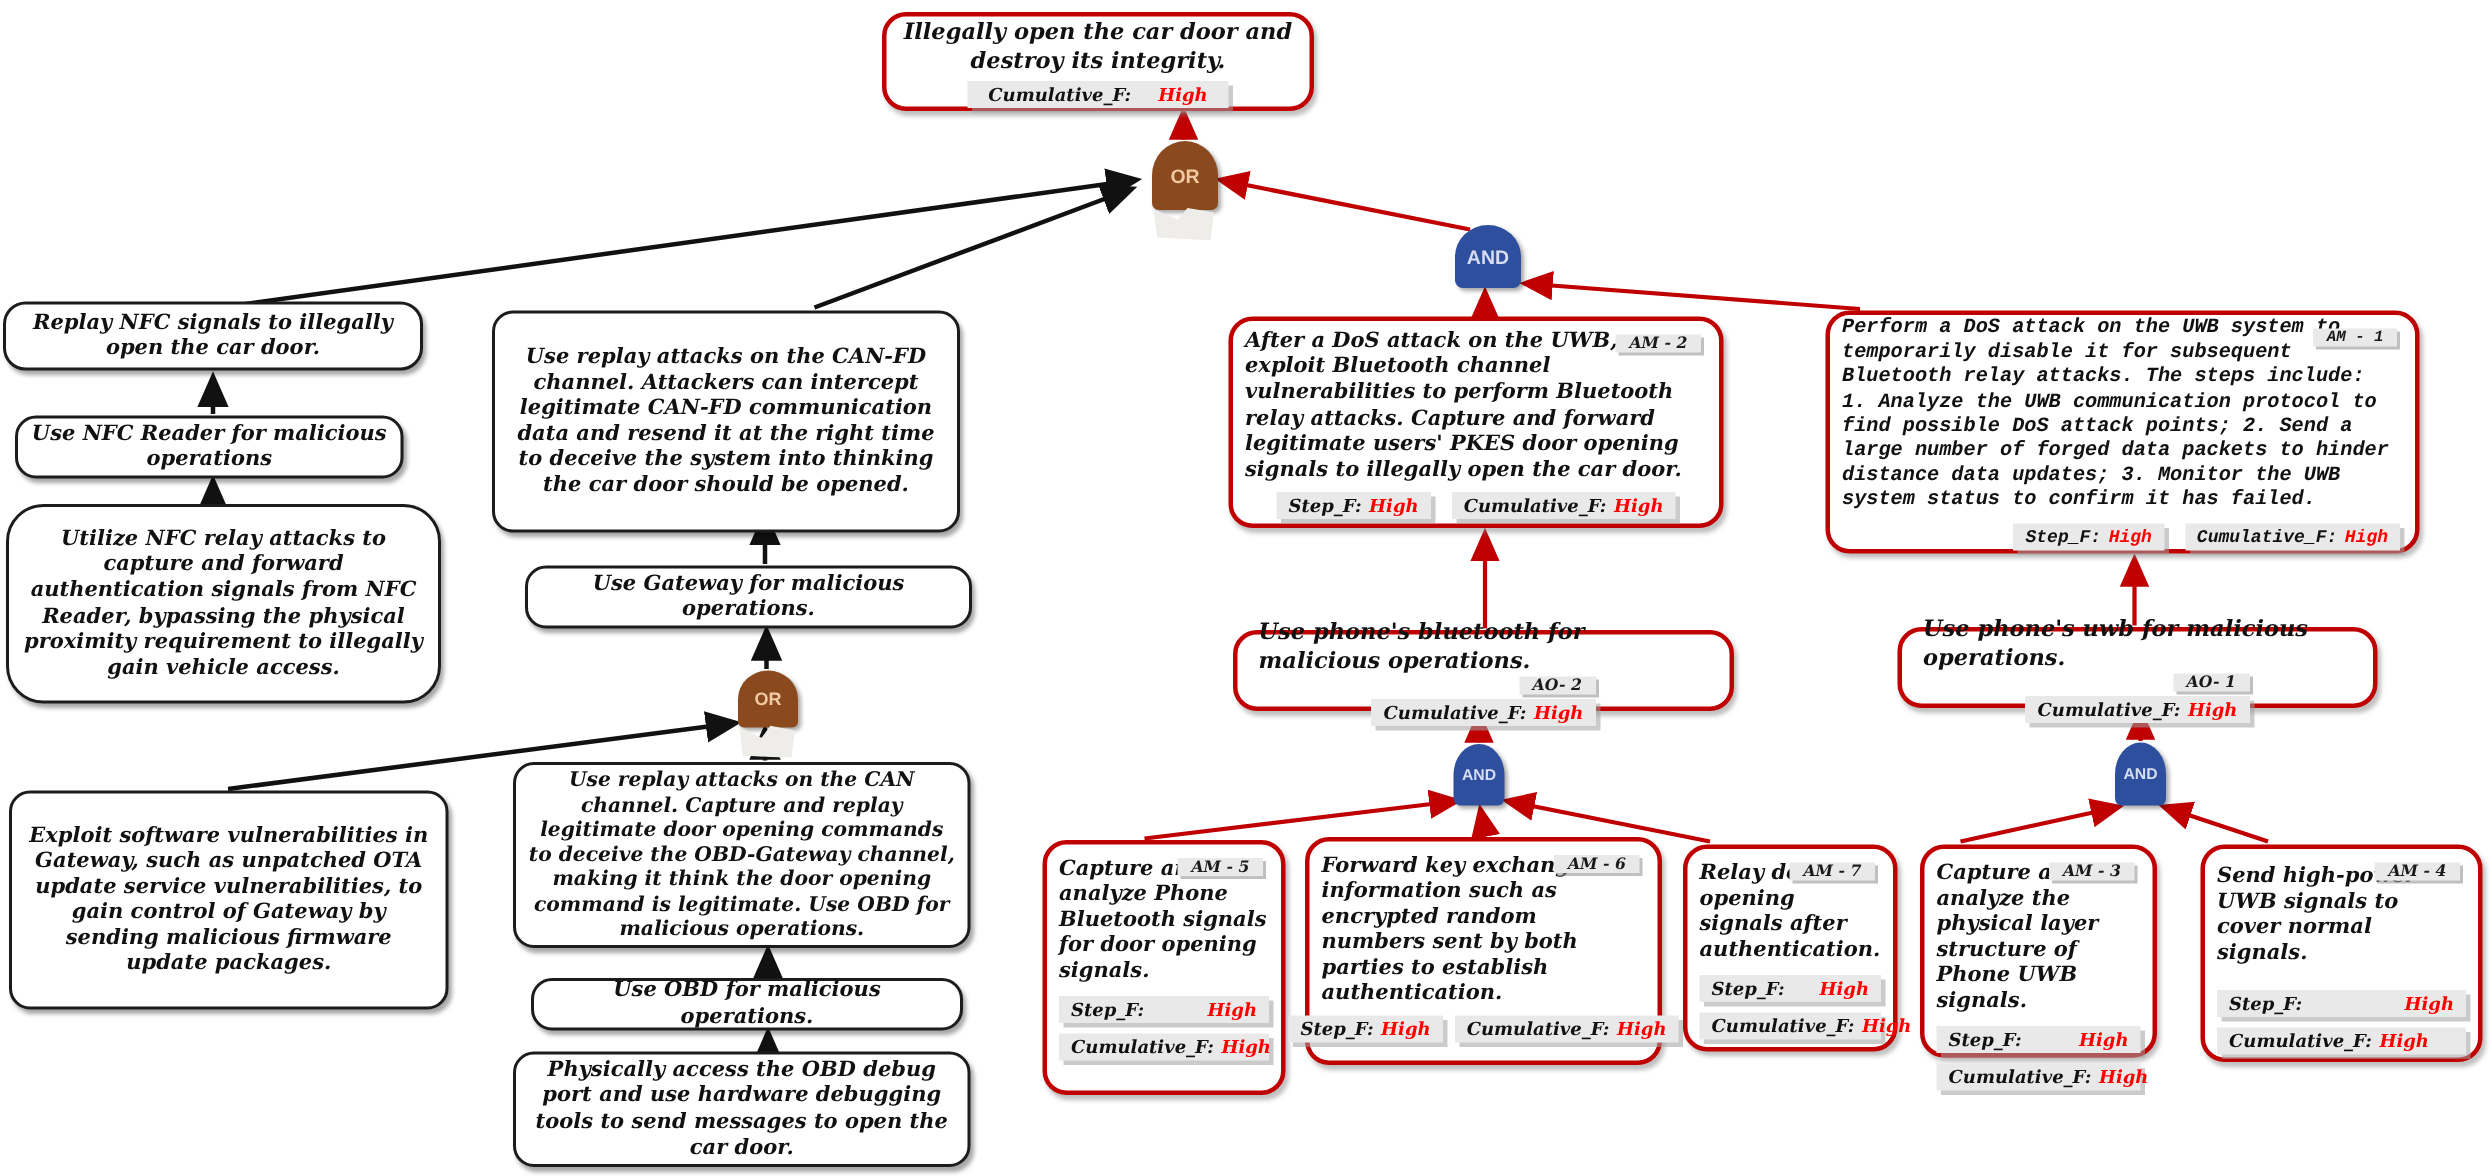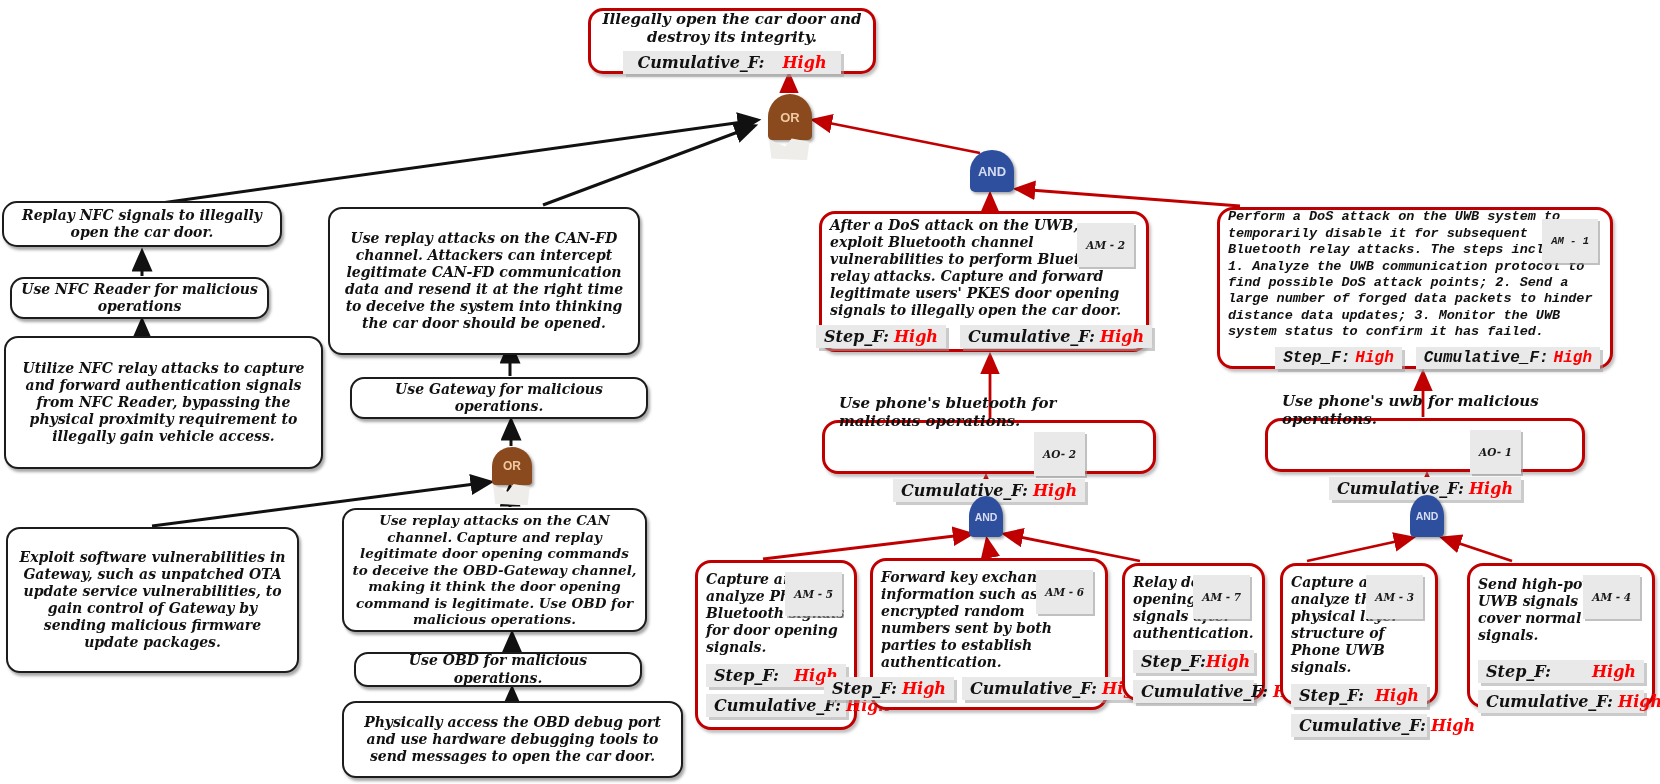--- a/index.html
+++ b/index.html
@@ -7,23 +7,23 @@
          font-family:"DejaVu Serif",serif;font-style:italic;font-weight:bold;}
   svg.edges{position:absolute;left:0;top:0;z-index:1;}
   .node{position:absolute;z-index:2;background:#ffffff;box-sizing:border-box;
         display:flex;flex-direction:column;justify-content:center;}
   .node.black{border:2.5px solid #1c1c1c;border-radius:14px;box-shadow:2px 3px 3px rgba(0,0,0,0.35);}
   .node.red{border:3.5px solid #c00000;border-radius:16px;box-shadow:2px 3px 3px rgba(130,130,130,0.5);}
   .ntext{color:#111;line-height:1.22;font-size:14px;padding:2px 8px;}
   .center .ntext{text-align:center;}
   .tl .ntext{text-align:left;}
   .idbadge{position:absolute;top:9px;right:12px;background:#e9e9e9;color:#1a1a1a;
-           font-size:10.5px;padding:16px 9px;box-shadow:2px 2px 0 rgba(150,150,150,0.6);z-index:3;}
+           font-size:10.5px;padding:0 9px;box-shadow:2px 2px 0 rgba(150,150,150,0.6);z-index:3;}
   .fbadge{background:#e9e9e9;box-shadow:3px 3px 0 rgba(160,160,160,0.55);
-          display:flex;align-items:center;font-size:16px;padding:2px 8px;box-sizing:border-box;text-align:right;}
+          display:flex;align-items:center;font-size:12px;padding:2px 8px;box-sizing:border-box;text-align:right;}
   .flabel{color:#111;}
   .fvalue{color:#ff0000;}
   .frow{display:flex;gap:14px;justify-content:center;margin-top:4px;z-index:3;}
   .frow-right{justify-content:flex-end;padding-right:10px;}
   .stack{display:flex;flex-direction:column;gap:7px;margin:6px 8px 4px 8px;}
   .justify{justify-content:space-between;}
   .inline{justify-content:flex-start;gap:5px;}
   .aorow{flex-direction:column;align-items:center;padding:4px 6px;}
   .aorow .ntext{flex:1;font-size:15px;}
   .aocol{display:flex;flex-direction:column;align-items:flex-end;gap:3px;}
@@ -70,21 +70,21 @@
     <line x1="986" y1="495" x2="986" y2="477" stroke="#c00000" stroke-width="2.8" marker-end="url(#ar)"></line>
     <line x1="1423" y1="417" x2="1423" y2="373" stroke="#c00000" stroke-width="2.8" marker-end="url(#ar)"></line>
     <line x1="1427" y1="494" x2="1427" y2="475" stroke="#c00000" stroke-width="2.8" marker-end="url(#ar)"></line>
     <line x1="763" y1="559" x2="971" y2="534" stroke="#c00000" stroke-width="2.8" marker-end="url(#ar)"></line>
     <line x1="990" y1="556" x2="987" y2="540" stroke="#c00000" stroke-width="2.8" marker-end="url(#ar)"></line>
     <line x1="1140" y1="561" x2="1005" y2="534" stroke="#c00000" stroke-width="2.8" marker-end="url(#ar)"></line>
     <line x1="1307" y1="561" x2="1412" y2="538" stroke="#c00000" stroke-width="2.8" marker-end="url(#ar)"></line>
     <line x1="1512" y1="561" x2="1443" y2="538" stroke="#c00000" stroke-width="2.8" marker-end="url(#ar)"></line>
   </svg>
 
-  <div class="node red center" style="left:588px;top:8px;width:288px;height:66px;border-radius:15px;">
+  <div class="node red center" style="left:588px;top:8px;width:288px;height:66px;">
     <div class="ntext" style="font-size:15px;">Illegally open the car door and destroy its integrity.</div>
     <div class="fbadge root-badge">
       <span class="flabel">Cumulative_F:</span>
       <span class="fvalue">High</span>
     </div>
   </div>
 
   <div class="gate or" style="left:768px;top:94px;width:44px;height:46px;">
     <span>OR</span>
       <div class="notch"></div>
@@ -102,40 +102,40 @@
   <div class="gate and" style="left:1410px;top:495px;width:34px;height:42px;font-size:10.5px;">
     <span>AND</span>
   </div>
 
   <div class="node black center" style="left:2px;top:201px;width:280px;height:46px;border-radius:15px;">
     <div class="ntext">Replay NFC signals to illegally open the car door.</div>
   </div>
   <div class="node black center" style="left:10px;top:277px;width:259px;height:42px;">
     <div class="ntext">Use NFC Reader for malicious operations</div>
   </div>
-  <div class="node black center" style="left:4px;top:336px;width:319px;height:133px;">
+  <div class="node black center" style="left:4px;top:336px;width:290px;height:133px;border-radius:25px;">
     <div class="ntext">Utilize NFC relay attacks to capture and forward authentication signals from NFC Reader, bypassing the physical proximity requirement to illegally gain vehicle access.</div>
   </div>
 
   <div class="node black center" style="left:328px;top:207px;width:312px;height:148px;">
     <div class="ntext">Use replay attacks on the CAN-FD channel. Attackers can intercept legitimate CAN-FD communication data and resend it at the right time to deceive the system into thinking the car door should be opened.</div>
   </div>
   <div class="node black center" style="left:350px;top:377px;width:298px;height:42px;">
     <div class="ntext">Use Gateway for malicious operations.</div>
   </div>
   <div class="node black center" style="left:6px;top:527px;width:293px;height:146px;">
     <div class="ntext">Exploit software vulnerabilities in Gateway, such as unpatched OTA update service vulnerabilities, to gain control of Gateway by sending malicious firmware update packages.</div>
   </div>
   <div class="node black center" style="left:342px;top:508px;width:305px;height:124px;">
     <div class="ntext" style="font-size:13.5px;">Use replay attacks on the CAN channel. Capture and replay legitimate door opening commands to deceive the OBD-Gateway channel, making it think the door opening command is legitimate. Use OBD for malicious operations.</div>
   </div>
   <div class="node black center" style="left:354px;top:652px;width:288px;height:35px;">
     <div class="ntext">Use OBD for malicious operations.</div>
   </div>
-  <div class="node black center" style="left:342px;top:701px;width:341px;height:77px;">
+  <div class="node black center" style="left:342px;top:701px;width:305px;height:77px;">
     <div class="ntext">Physically access the OBD debug port and use hardware debugging tools to send messages to open the car door.</div>
   </div>
 
   <div class="node red tl" style="left:819px;top:211px;width:330px;height:141px;">
     <span class="idbadge">AM - 2</span>
     <div class="ntext" style="padding-right:14px;">After a DoS attack on the UWB, exploit Bluetooth channel vulnerabilities to perform Bluetooth relay attacks. Capture and forward legitimate users' PKES door opening signals to illegally open the car door.</div>
     <div class="frow">
       <div class="fbadge inline">
         <span class="flabel">Step_F:</span>
         <span class="fvalue">High</span>

